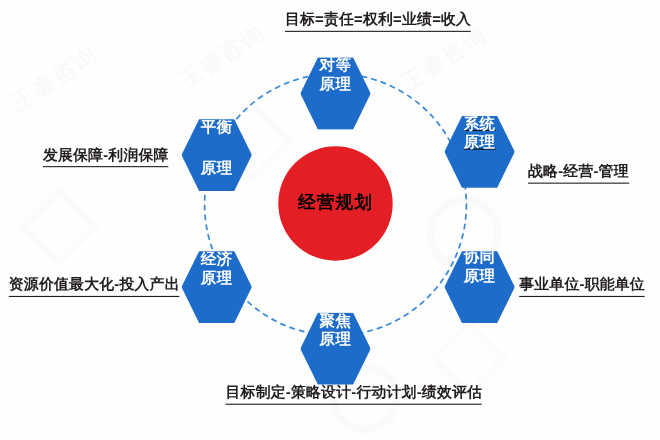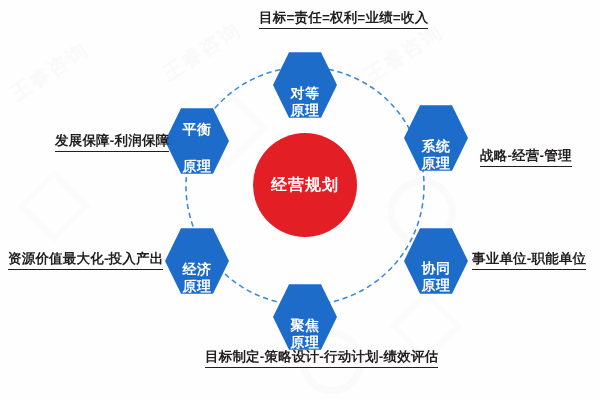--- a/index.html
+++ b/index.html
@@ -65,53 +65,53 @@
     height: 104px;
     border-radius: 50%;
     background: #e41e25;
     display: flex;
     flex-direction: column;
     align-items: center;
     justify-content: center;
     box-sizing: border-box;
   }
   .center-line {
-    color: #ffffff;
+    color: #000000;
     font-size: 16px;
     font-weight: bold;
     line-height: 20px;
     letter-spacing: 1px;
     white-space: nowrap;
   }
 
   
   .hex {
     position: absolute;
     width: 64px;
     height: 68px;
     background: #1d6cc9;
     -webkit-clip-path: polygon(25% 2%, 75% 2%, 100% 50%, 75% 98%, 25% 98%, 0% 50%);
     clip-path: polygon(25% 2%, 75% 2%, 100% 50%, 75% 98%, 25% 98%, 0% 50%);
     display: flex;
     flex-direction: column;
     align-items: center;
-    justify-content: flex-end;
+    justify-content: flex-start;
   }
   .hex-line {
     color: #ffffff;
     font-size: 14px;
     font-weight: bold;
     line-height: 17px;
     letter-spacing: 0.5px;
     white-space: nowrap;
   }
 
   
   .hex-top    { left: 273px; top: 51px;  }
-  .hex-tr     { left: 404px; top: 104px; }
+  .hex-tr     { left: 404px; top: 104px; text-decoration: underline; }
   .hex-br     { left: 404px; top: 227px; font-family: Liberation Mono, monospace; }
   .hex-bottom { left: 273px; top: 283px; }
   .hex-bl     { left: 165px; top: 227px; }
   .hex-tl     { left: 165px; top: 107px; gap: 20px; }
 
   
   .olabel {
     position: absolute;
     font-size: 13.5px;
     font-weight: bold;
@@ -120,21 +120,21 @@
     letter-spacing: 0.2px;
     border-bottom: 1.5px solid #231f20;
     padding-bottom: 2px;
     line-height: 16px;
   }
   .lbl-top    { left: 221px; top: 10px; margin-left: 38px; }
   .lbl-right1 { left: 480px; top: 148px; }
   .lbl-right2 { left: 472px; top: 251px; }
   .lbl-bottom { left: 205px; top: 349px; }
   .lbl-left2  { left: 8px;   top: 251px; }
-  .lbl-left1  { left: 39px;  top: 133px; margin-left: 16px; }
+  .lbl-left1  { left: 39px;  top: 133px; }
 </style>
 </head>
 <body>
 
 <div id="stage">
 
   <div class="wm" style="left:6px; top:58px;">王睿咨询</div>
   <div class="wm" style="left:158px; top:38px;">王睿咨询</div>
   <div class="wm" style="left:360px; top:40px;">王睿咨询</div>
   <div class="wm-ring" style="left:388px; top:178px; width:54px; height:54px;"></div>

